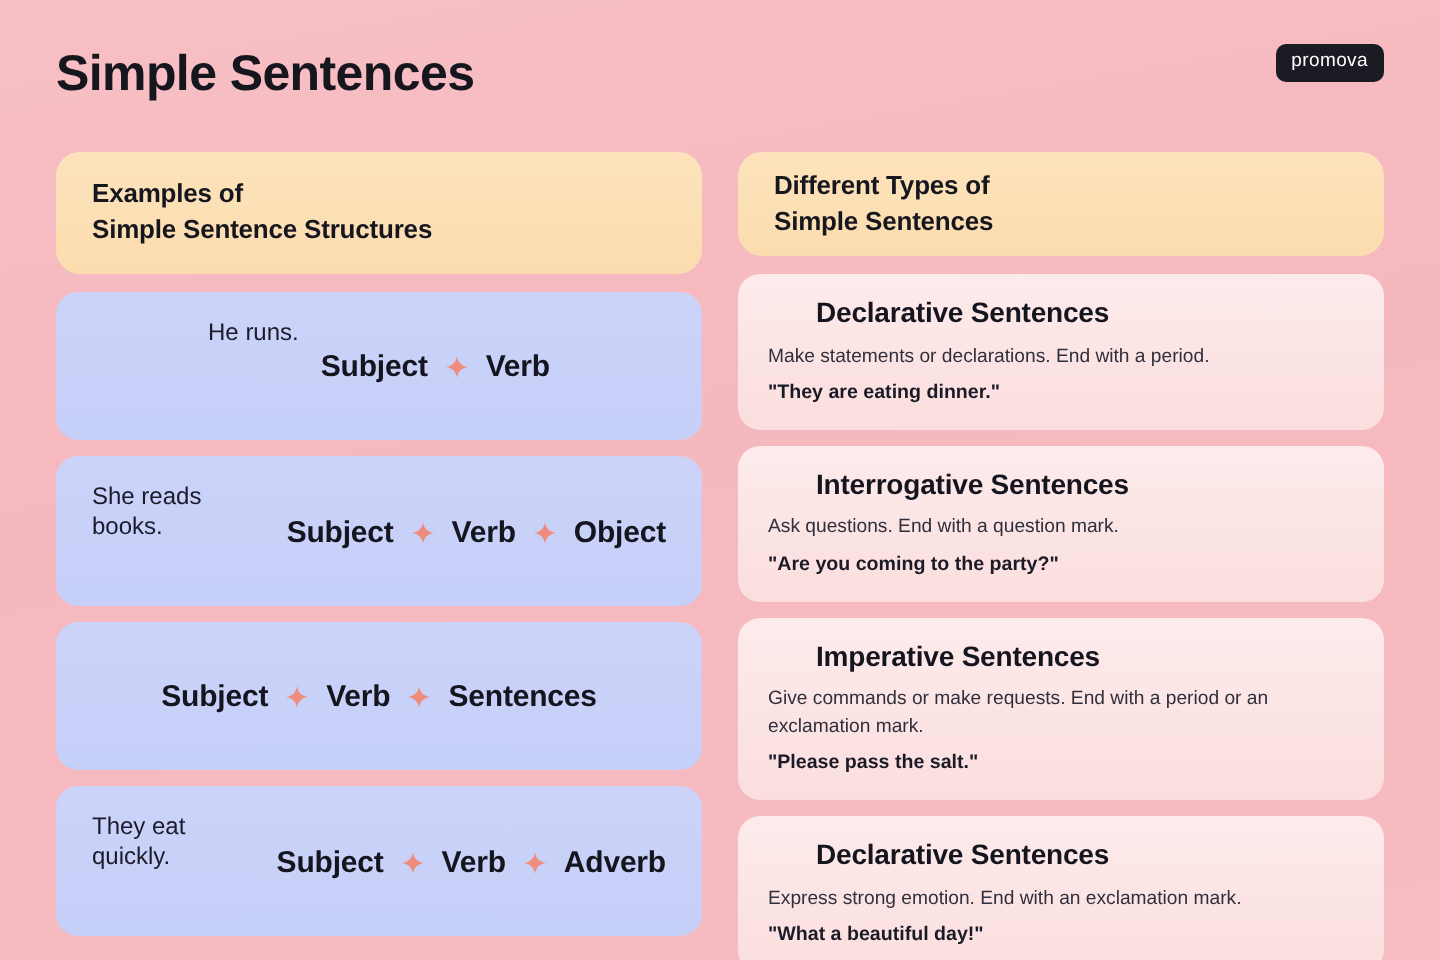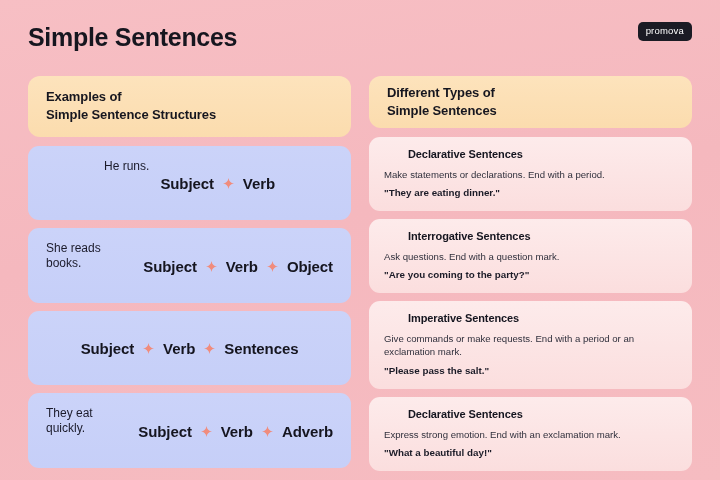--- a/index.html
+++ b/index.html
@@ -138,21 +138,21 @@
     border-radius: 11px;
     padding: 11px 15px 11px 15px;
     flex: 1 1 0;
     display: flex;
     flex-direction: column;
     justify-content: center;
     gap: 4px;
   }
 
   .type-title {
-    font-size: 11px;
+    font-size: 14px;
     font-weight: 700;
     color: #15151F;
     line-height: 1.25;
     letter-spacing: -0.1px;
     margin-bottom: 2px;
     padding-left: 24px;
   }
 
   .type-desc {
     font-size: 9.6px;

